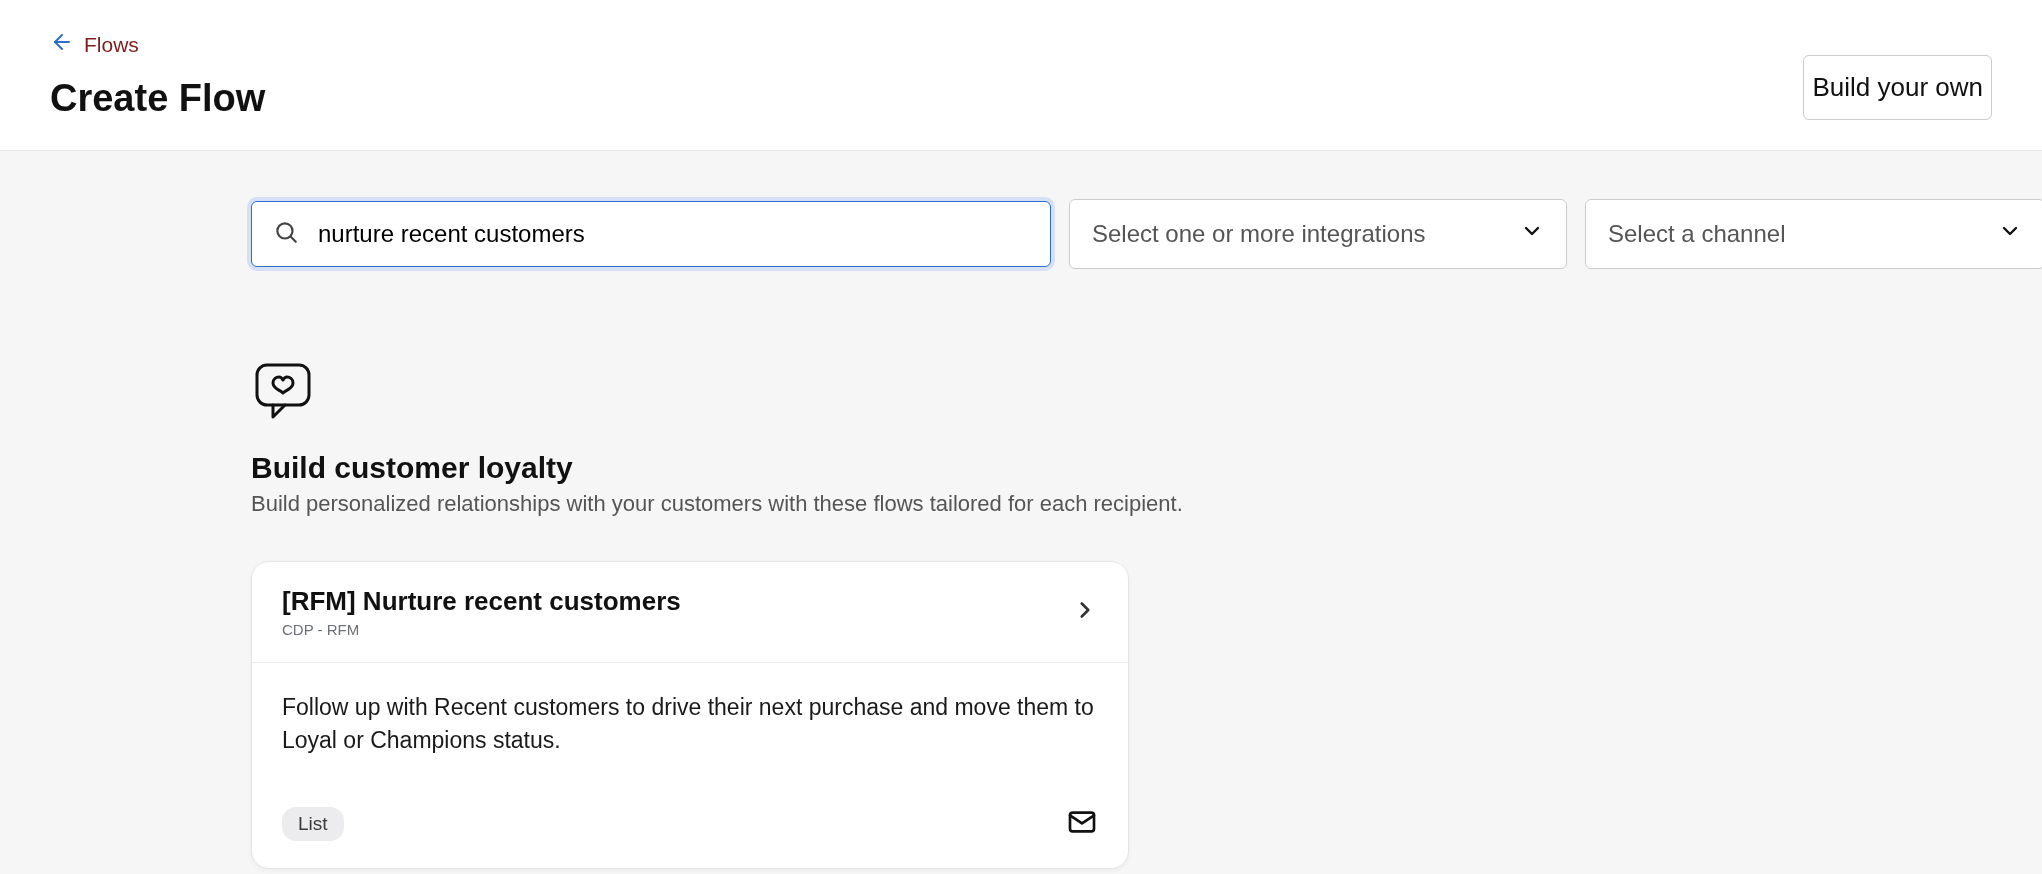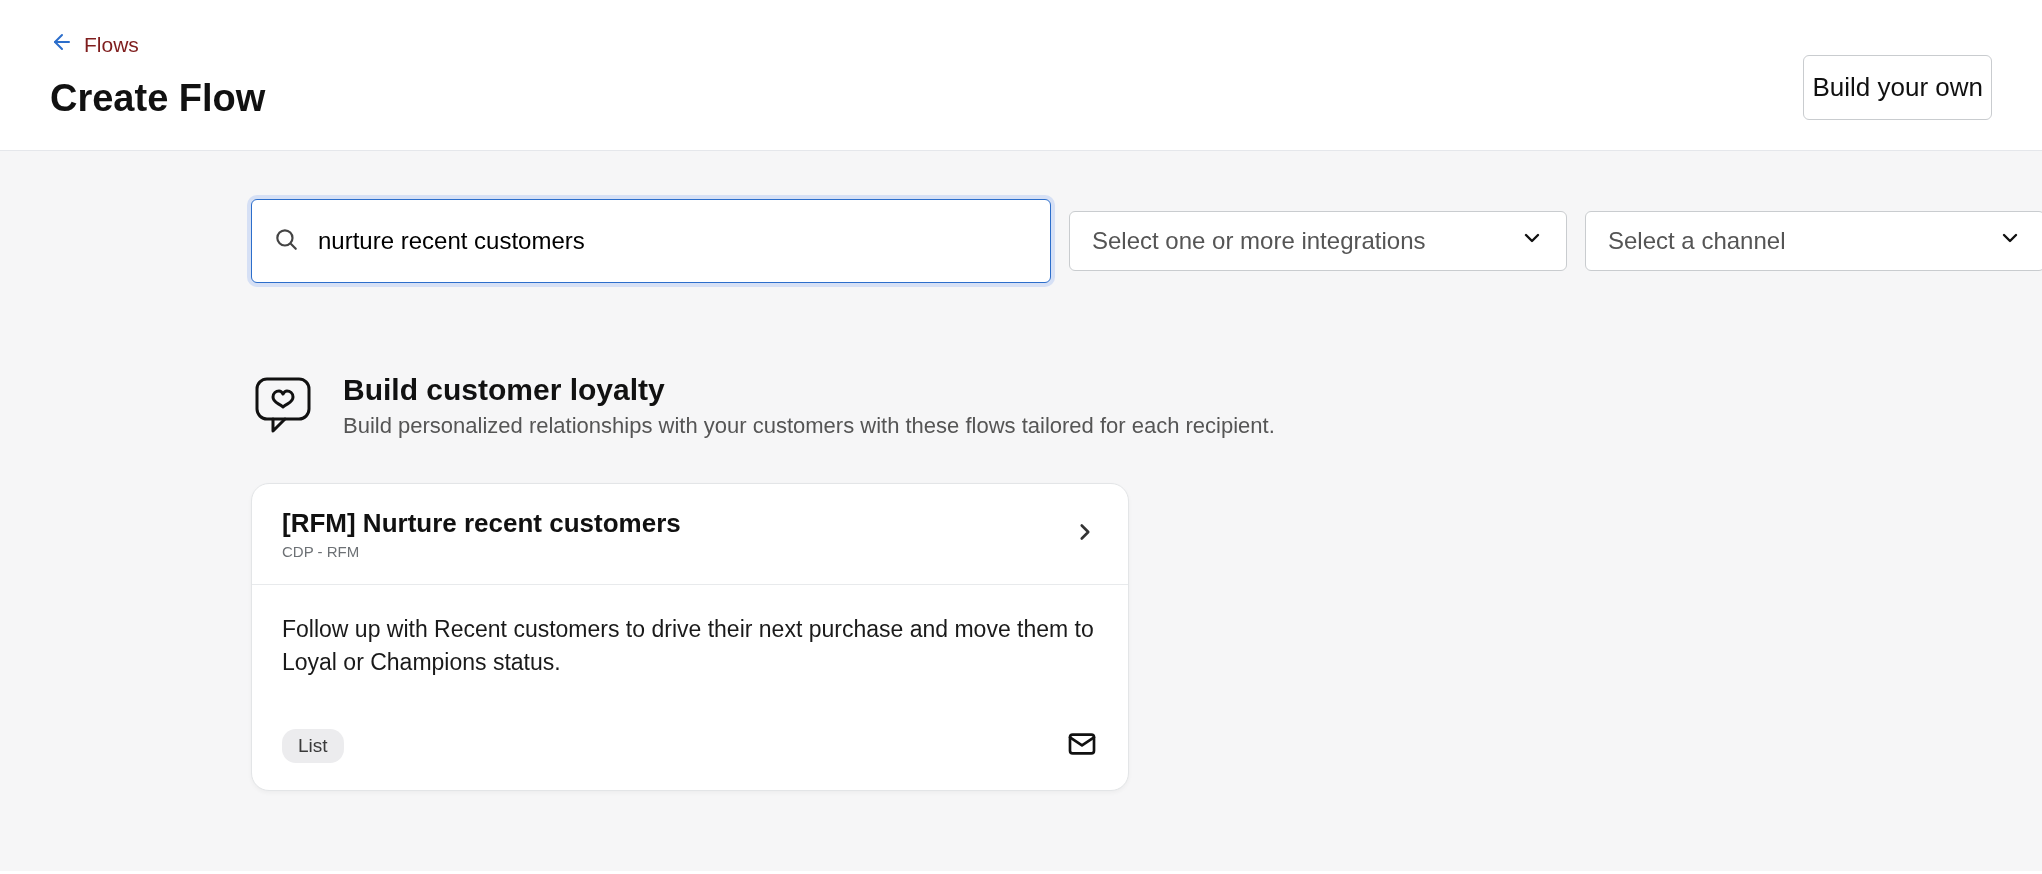--- a/index.html
+++ b/index.html
@@ -54,39 +54,39 @@
     display: flex;
     gap: 18px;
     align-items: center;
   }
   .search-wrap {
     flex: 0 0 800px;
     position: relative;
   }
   .search-input {
     width: 100%;
-    height: 84px;
+    height: 66px;
     border: 1px solid #8c9196;
     border-radius: 6px;
     padding: 0 22px 0 66px;
     font-size: 24px;
     outline: none;
     background: #fff;
     box-shadow: 0 0 0 4px rgba(36,99,235,0.15);
     border-color: #2c6ecb;
   }
   .search-icon {
     position: absolute;
     left: 22px;
     top: 50%;
     transform: translateY(-50%);
     color: #444;
   }
   .dropdown {
-    height: 60px;
+    height: 70px;
     border: 1px solid #c9cccf;
     border-radius: 6px;
     background: #fff;
     display: flex;
     align-items: center;
     justify-content: space-between;
     padding: 0 22px;
     cursor: pointer;
     font-size: 24px;
     color: #555;
@@ -96,20 +96,21 @@
   .dd-channel { flex: 0 0 460px; }
   .dropdown svg { stroke: #111; }
 
   .section {
     margin-top: 90px;
   }
   .section-header {
     display: flex;
     align-items: flex-start;
     gap: 28px;
+    flex-direction: column;
   }
   .section-icon {
     width: 64px;
     height: 64px;
     flex: 0 0 64px;
   }
   .section-title {
     font-size: 30px;
     font-weight: 700;
     color: #111;

